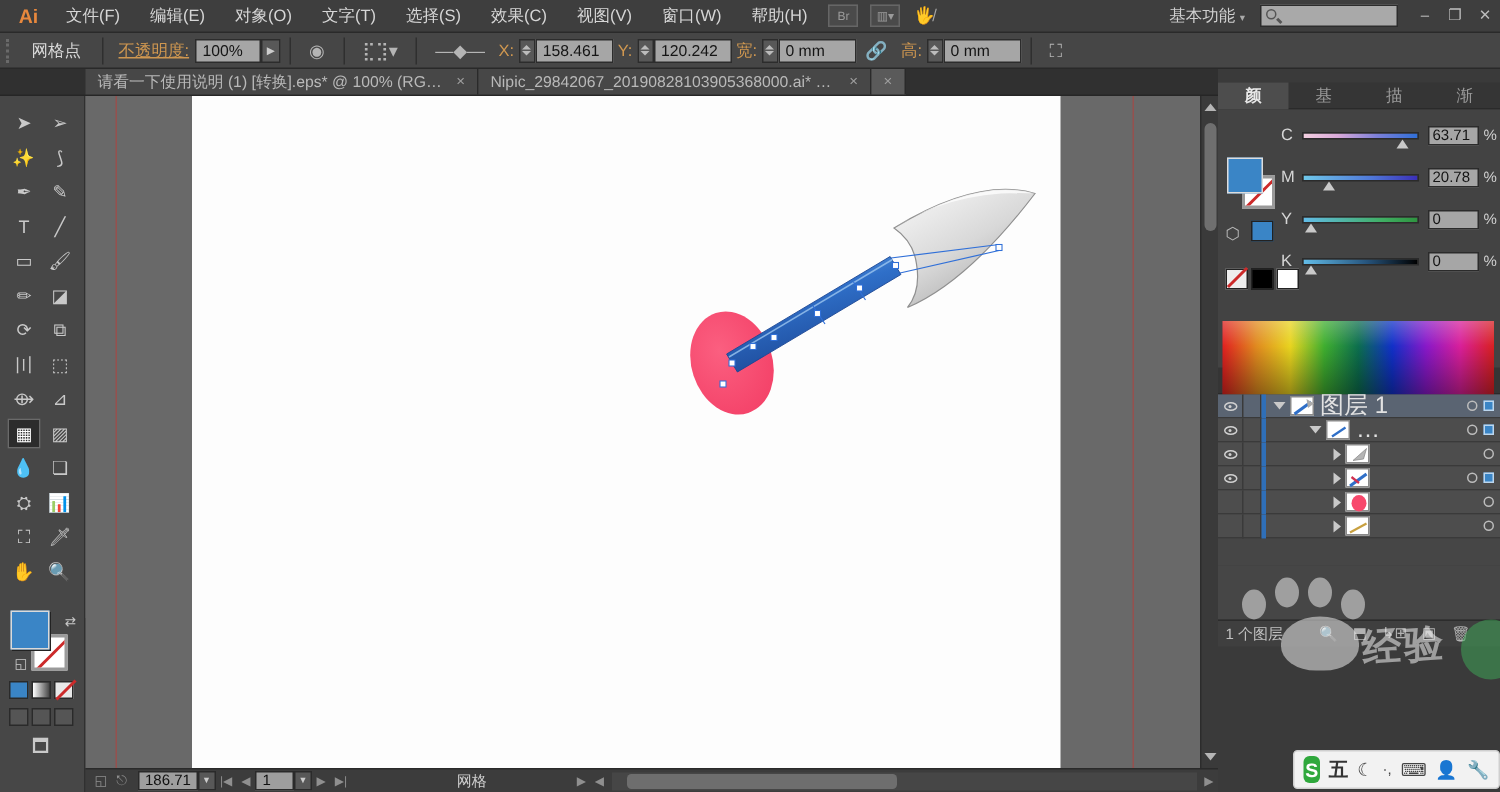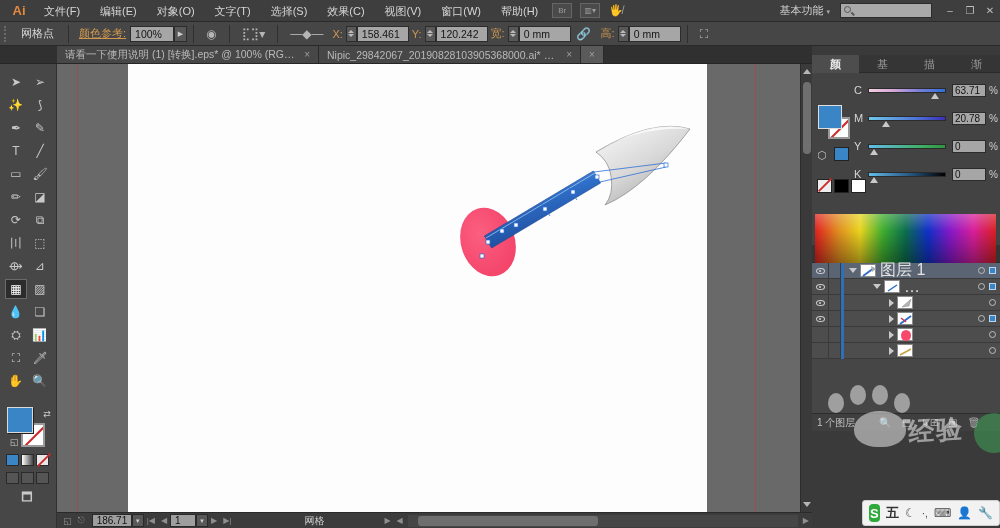--- a/index.html
+++ b/index.html
@@ -193,21 +193,21 @@
       </div>
     <div class="win-btn">–</div>
     <div class="win-btn">❐</div>
     <div class="win-btn">✕</div>
   </div>
 
   <div id="controlbar" class="abs">
     <div class="grip"></div>
     <div class="cb-label">网格点</div>
     <div class="vsep"></div>
-    <div class="cb-link">颜色参考:</div>
+    <div class="cb-link">不透明度:</div>
     <div class="cb-box" style="width:44px;">100%</div>
     <div class="cb-drop">▶</div>
     <div class="vsep"></div>
     <div class="cb-ico">◉</div>
     <div class="vsep"></div>
     <div class="cb-ico">⣏⣹▾</div>
     <div class="vsep"></div>
     <div class="cb-ico">—◆—</div>
     <div class="cb-orange">X:</div>
     <div class="cb-spin">

